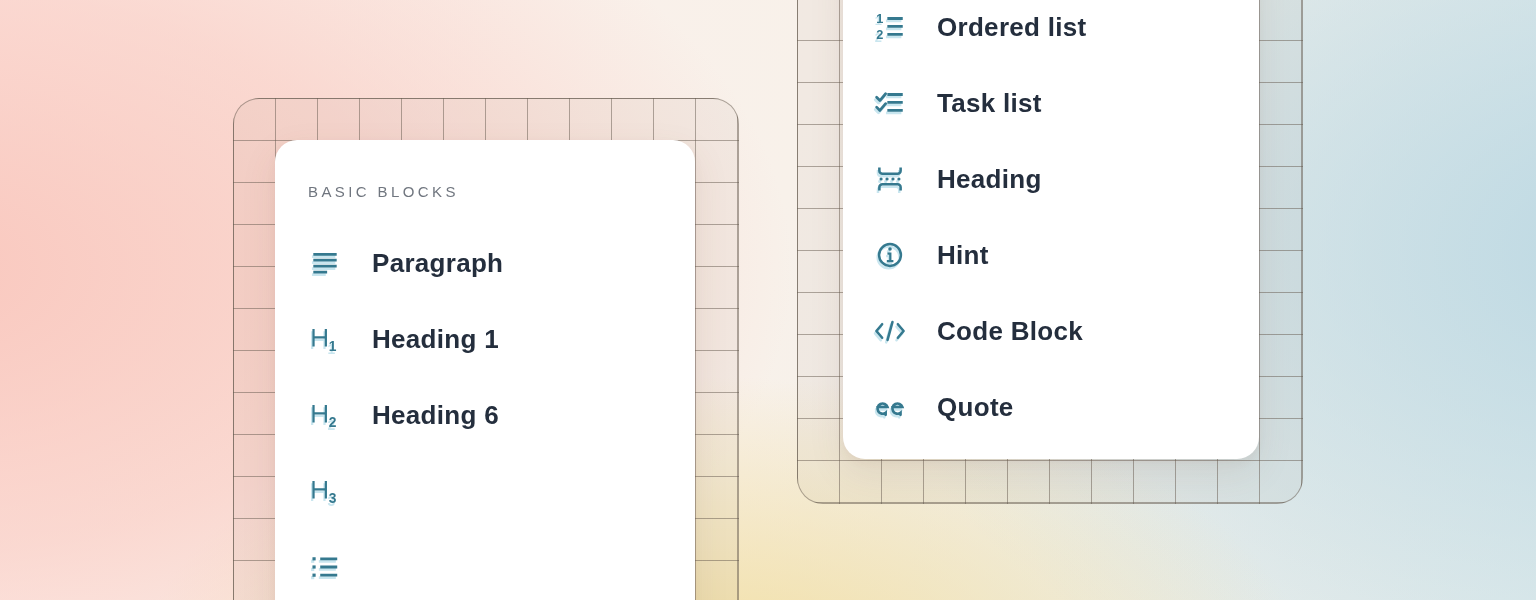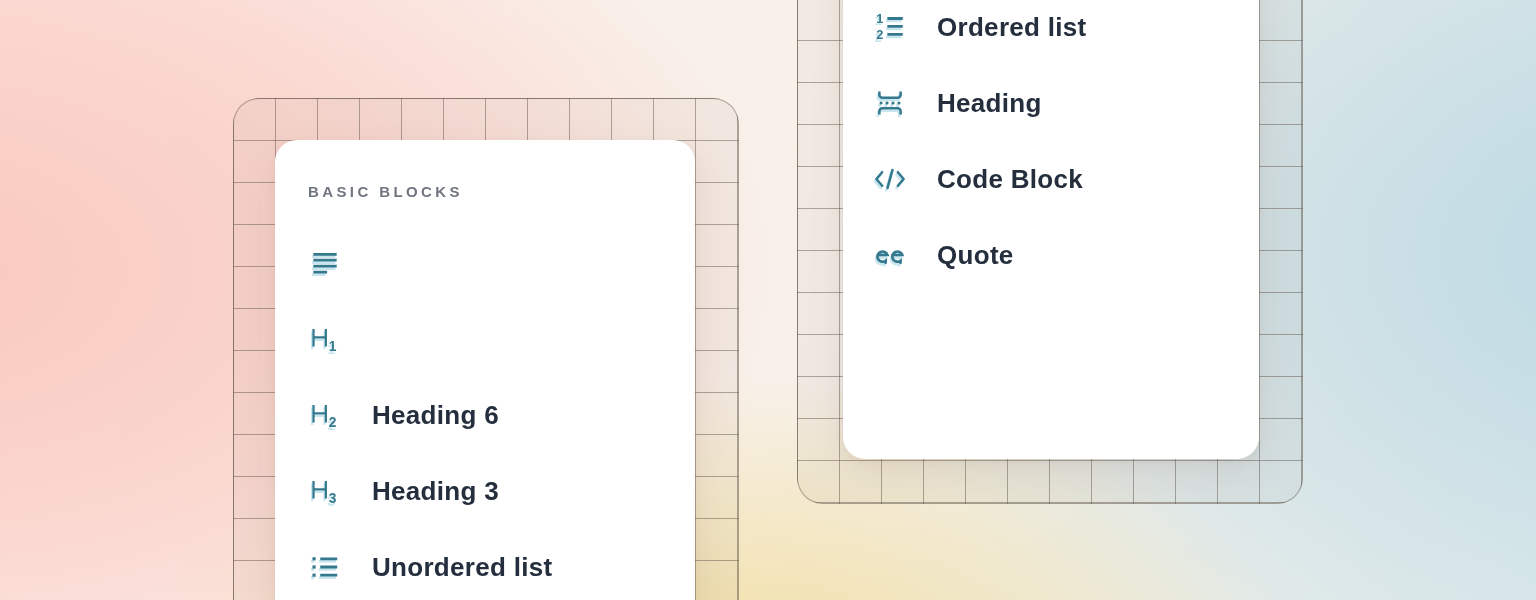--- a/index.html
+++ b/index.html
@@ -30,21 +30,21 @@
   .card{
     position:absolute;background:#ffffff;border-radius:22px;
     box-shadow:0 14px 36px rgba(120,80,60,.10), 0 4px 10px rgba(120,80,60,.05);
   }
   .card-left{left:275px;top:140px;width:420px;height:530px;}
   .card-right{left:843px;top:-52px;width:416px;height:511px;padding-top:41px;box-sizing:border-box;}
   .card-pad{padding:0 33px;}
   .card-right .card-pad{padding:0 30px;}
   .section-title{
     margin-top:43px;margin-bottom:24px;line-height:18px;
-    font-size:15px;font-weight:700;letter-spacing:3.4px;color:#70767f;
+    font-size:15px;font-weight:400;letter-spacing:3.4px;color:#70767f;
   }
   .row{display:flex;align-items:center;height:76px;cursor:pointer;}
   .blk-icon{width:34px;height:34px;flex:0 0 34px;margin-right:30px;}
   .row-label{font-size:26px;font-weight:700;color:#242e3d;letter-spacing:.3px;white-space:nowrap;text-align:center;}
   
   .ic-l{color:#c9e6ef;transform:translate(-1.3px,2.3px);}
   .ic-d{color:#35798f;}
   .defs{position:absolute;width:0;height:0;overflow:hidden;}
   .ic-txt{font-family:"Liberation Sans","DejaVu Sans",sans-serif;font-weight:bold;}
 </style>
@@ -117,69 +117,83 @@
 
   <div class="card card-left">
     <div class="card-pad">
       <div class="section-title">BASIC BLOCKS</div>
 
       <div class="row">
         <svg class="blk-icon" viewBox="0 0 32 32">
             <use class="ic-l" href="#i-paragraph"></use>
             <use class="ic-d" href="#i-paragraph"></use>
           </svg>
+        <span class="row-label">Paragraph</span>
       </div>
       <div class="row">
         <svg class="blk-icon" viewBox="0 0 32 32">
             <use class="ic-l" href="#i-h1"></use>
             <use class="ic-d" href="#i-h1"></use>
           </svg>
+        <span class="row-label">Heading 1</span>
       </div>
       <div class="row">
         <svg class="blk-icon" viewBox="0 0 32 32">
             <use class="ic-l" href="#i-h2"></use>
             <use class="ic-d" href="#i-h2"></use>
           </svg>
         <span class="row-label">Heading 6</span>
       </div>
       <div class="row">
         <svg class="blk-icon" viewBox="0 0 32 32">
             <use class="ic-l" href="#i-h3"></use>
             <use class="ic-d" href="#i-h3"></use>
           </svg>
-        <span class="row-label">Heading 3</span>
       </div>
       <div class="row">
         <svg class="blk-icon" viewBox="0 0 32 32">
             <use class="ic-l" href="#i-ul"></use>
             <use class="ic-d" href="#i-ul"></use>
           </svg>
-        <span class="row-label">Unordered list</span>
       </div>
     </div>
   </div>
 
   <div class="card card-right">
     <div class="card-pad">
       <div class="row">
         <svg class="blk-icon" viewBox="0 0 32 32">
             <use class="ic-l" href="#i-ol"></use>
             <use class="ic-d" href="#i-ol"></use>
           </svg>
         <span class="row-label">Ordered list</span>
       </div>
       <div class="row">
         <svg class="blk-icon" viewBox="0 0 32 32">
+            <use class="ic-l" href="#i-task"></use>
+            <use class="ic-d" href="#i-task"></use>
+          </svg>
+        <span class="row-label">Task list</span>
+      </div>
+      <div class="row">
+        <svg class="blk-icon" viewBox="0 0 32 32">
             <use class="ic-l" href="#i-divider"></use>
             <use class="ic-d" href="#i-divider"></use>
           </svg>
         <span class="row-label">Heading</span>
       </div>
       <div class="row">
         <svg class="blk-icon" viewBox="0 0 32 32">
+            <use class="ic-l" href="#i-hint"></use>
+            <use class="ic-d" href="#i-hint"></use>
+          </svg>
+        <span class="row-label">Hint</span>
+      </div>
+      <div class="row">
+        <svg class="blk-icon" viewBox="0 0 32 32">
             <use class="ic-l" href="#i-code"></use>
             <use class="ic-d" href="#i-code"></use>
           </svg>
         <span class="row-label">Code Block</span>
       </div>
       <div class="row">
         <svg class="blk-icon" viewBox="0 0 32 32">
             <use class="ic-l" href="#i-quote"></use>
             <use class="ic-d" href="#i-quote"></use>
           </svg>

